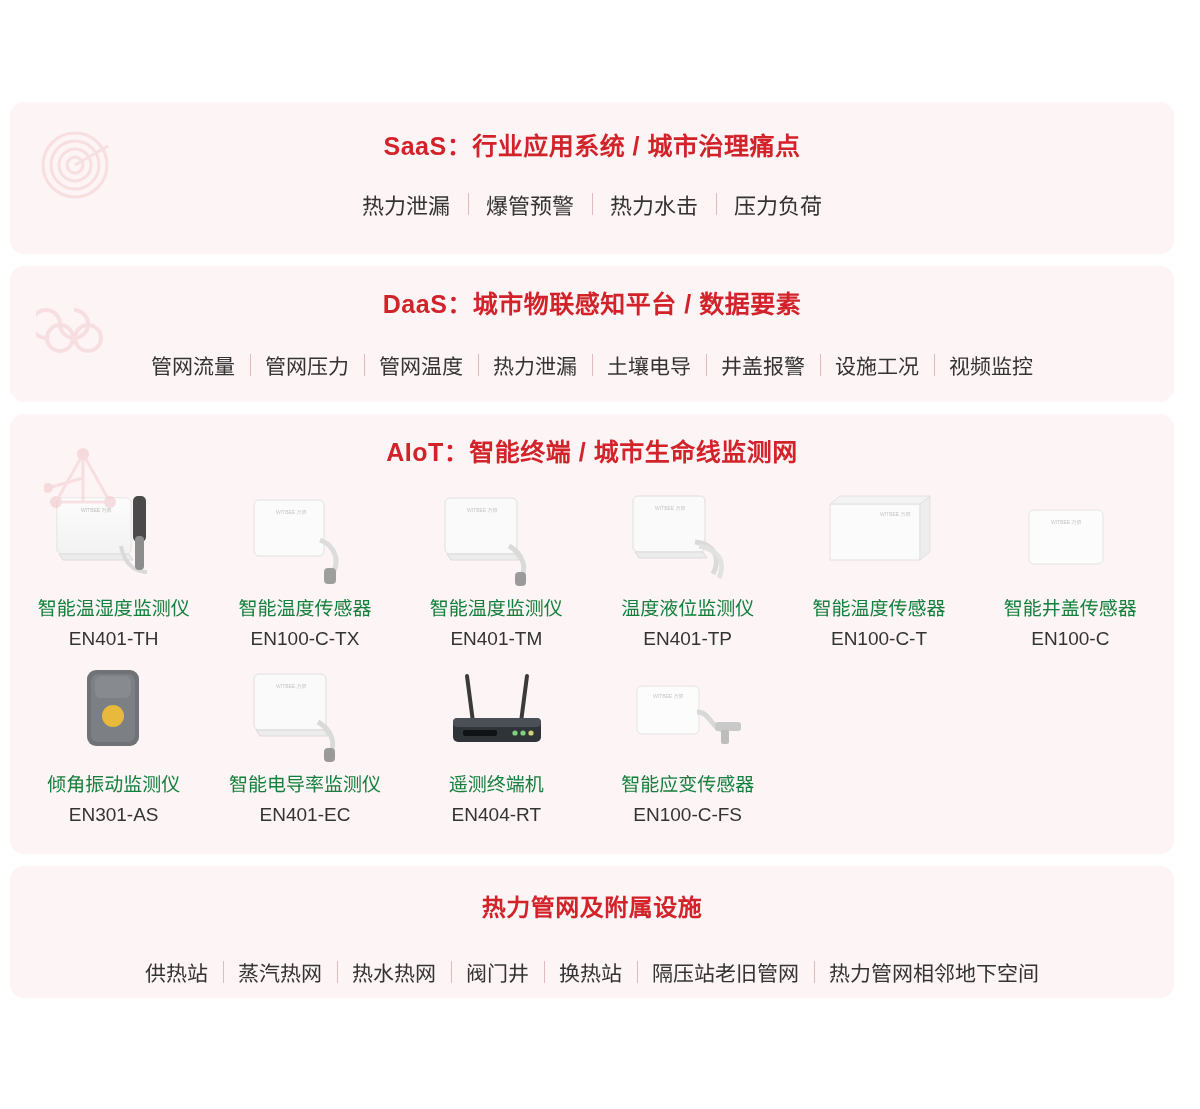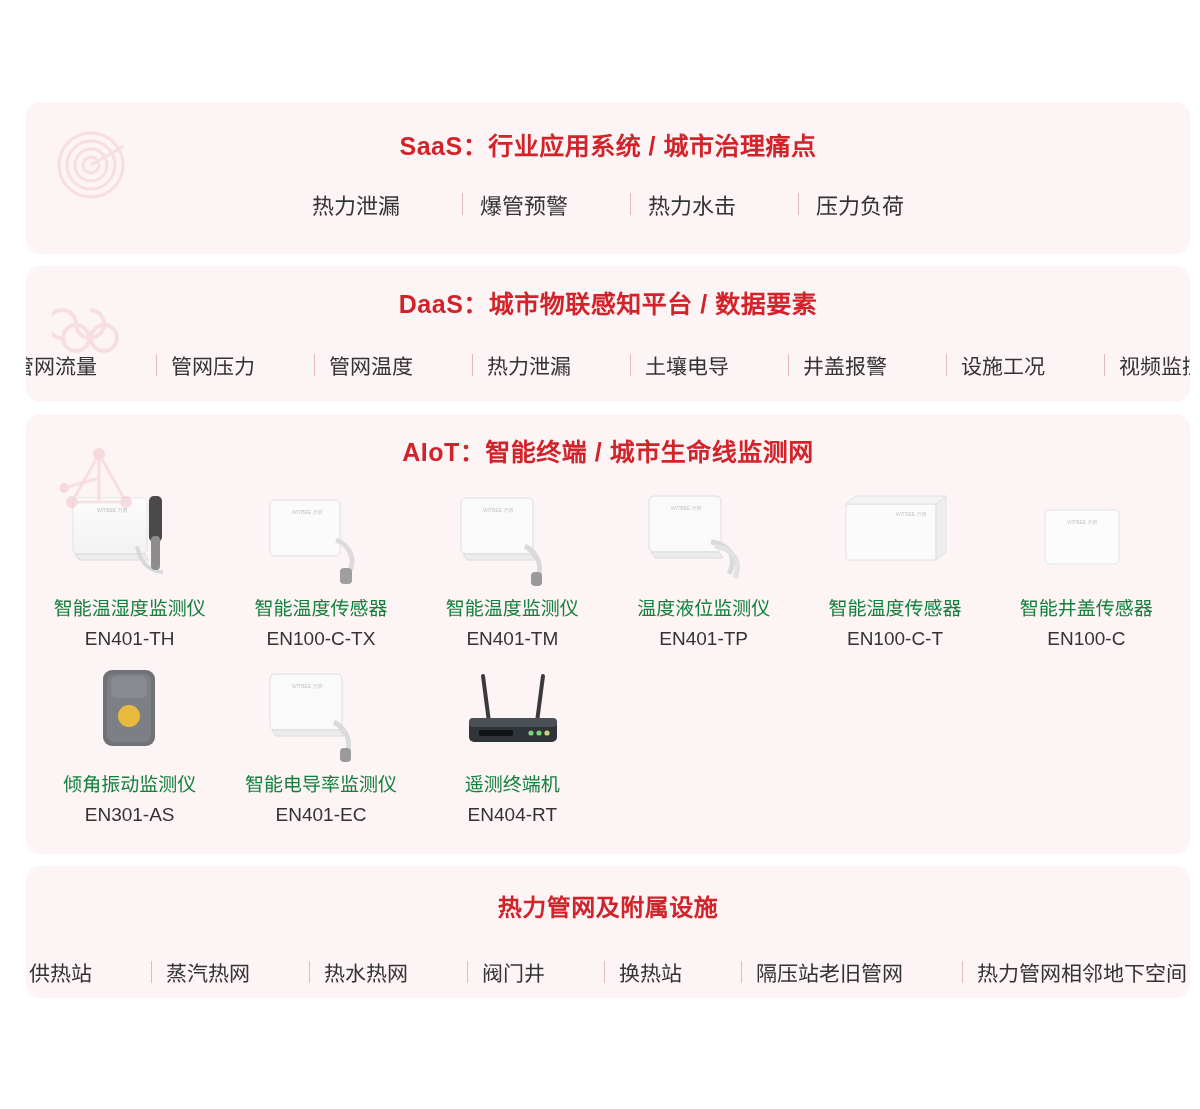--- a/index.html
+++ b/index.html
@@ -11,21 +11,21 @@
   }
   #page {
     width: 1200px;
     height: 1109px;
     position: relative;
     background: #ffffff;
     overflow: hidden;
   }
   .stack {
     position: absolute;
-    left: 26px;
+    left: 10px;
     top: 102px;
     width: 1164px;
   }
   .panel {
     background: #fdf4f5;
     border-radius: 14px;
     position: relative;
     overflow: hidden;
     margin-bottom: 12px;
   }
@@ -52,21 +52,20 @@
   .saas {
     height: 152px;
     padding-top: 24px;
   }
   .chip-row {
     display: flex;
     justify-content: center;
     align-items: center;
     flex-wrap: nowrap;
     margin-top: 26px;
-    gap: 44px;
   }
   .chip {
     font-size: 22px;
     color: #333333;
     padding: 0 18px;
     position: relative;
     white-space: nowrap;
   }
   .chip + .chip::before {
     content: "";
@@ -349,20 +348,33 @@
               <rect x="52" y="70" width="34" height="6" rx="2" fill="#0f1316"></rect>
               <circle cx="104" cy="73" r="2.6" fill="#7ed07e"></circle>
               <circle cx="112" cy="73" r="2.6" fill="#7ed07e"></circle>
               <circle cx="120" cy="73" r="2.6" fill="#d0d07e"></circle>
             </svg>
           </div>
           <div class="device-name">遥测终端机</div>
           <div class="device-model">EN404-RT</div>
         </div>
 
+        <div class="device">
+          <div class="device-img">
+            <svg viewBox="0 0 170 104" width="170" height="104">
+              <rect x="34" y="26" width="62" height="48" rx="5" fill="#fcfcfc" stroke="#e4e4e4"></rect>
+              <path d="M94 52 C 108 52, 108 70, 122 70" fill="none" stroke="#d8d8d8" stroke-width="5"></path>
+              <rect x="112" y="62" width="26" height="9" rx="3" fill="#c9c9c9"></rect>
+              <rect x="118" y="70" width="8" height="14" rx="2" fill="#bdbdbd"></rect>
+              <text x="50" y="38" font-size="5" fill="#c6c6c6" font-family="Liberation Sans, sans-serif">WITBEE 万佰</text>
+            </svg>
+          </div>
+          <div class="device-name">智能应变传感器</div>
+          <div class="device-model">EN100-C-FS</div>
+        </div>
 
 
       </div>
     </section>
 
     <section class="panel pipes">
       <div class="panel-title">热力管网及附属设施</div>
       <div class="chip-row">
         <span class="chip">供热站</span>
         <span class="chip">蒸汽热网</span>

